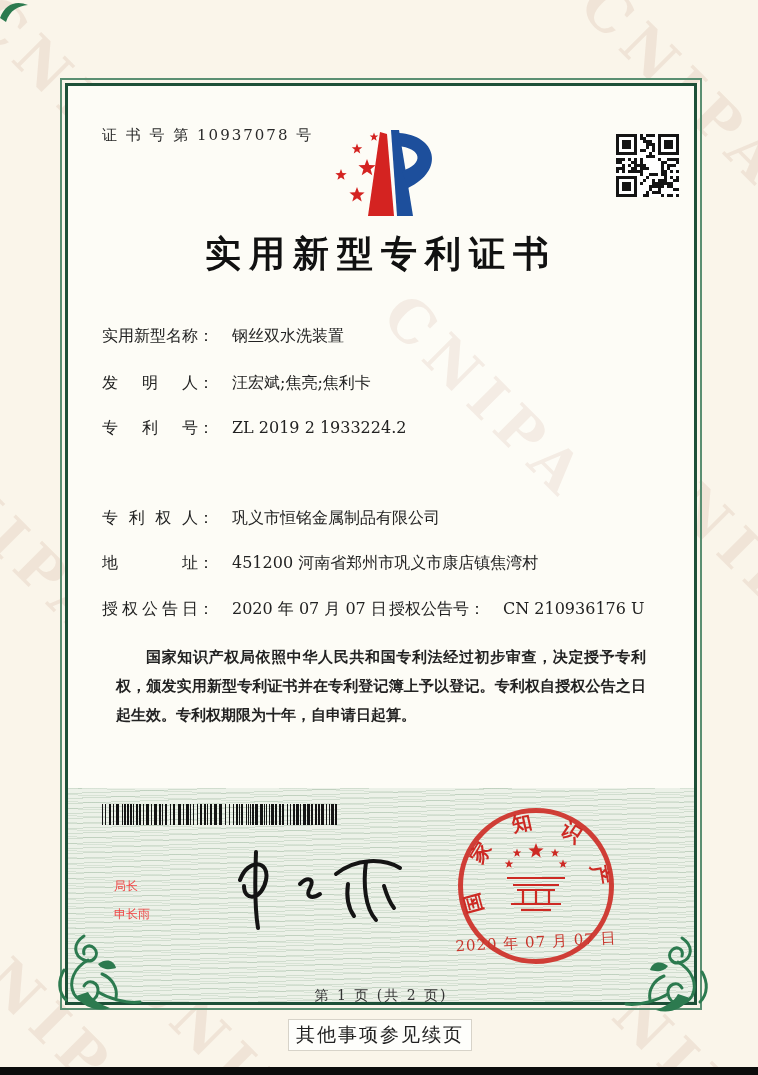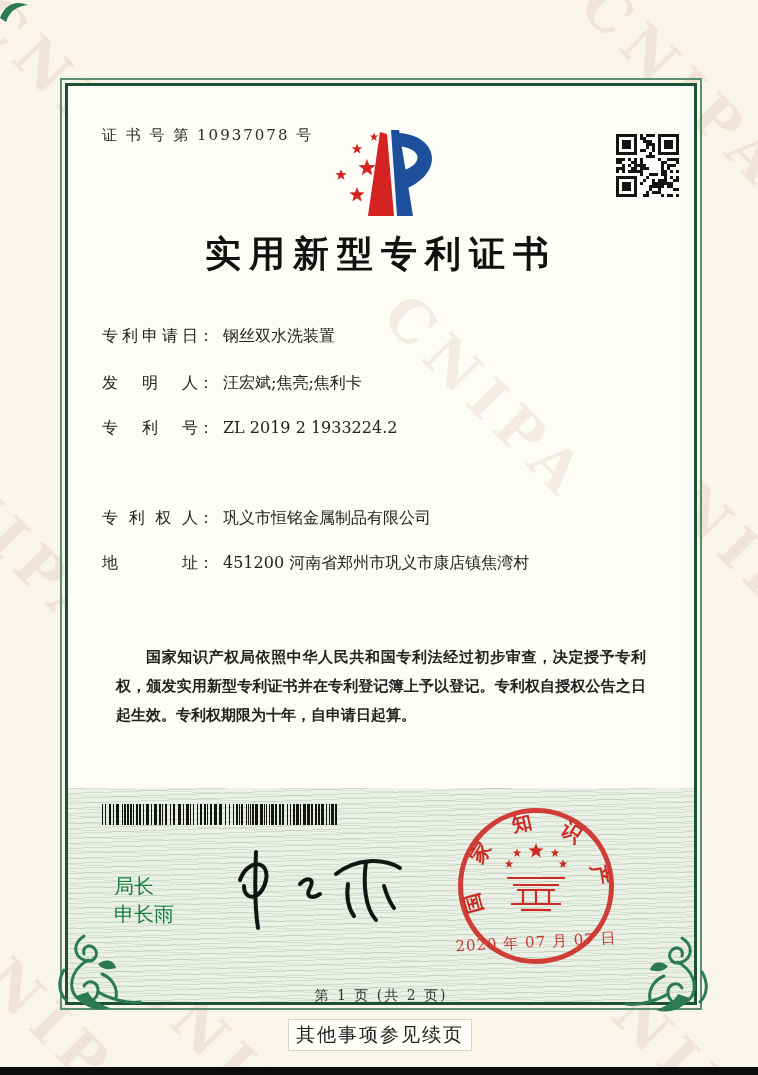--- a/index.html
+++ b/index.html
@@ -52,33 +52,33 @@
   .cert-no{position:absolute;left:34px;top:40px;font-size:15px;letter-spacing:2px;color:#2a2a2a;}
   .qr{position:absolute;left:548px;top:48px;width:63px;height:63px;background:#fff;}
   .logo{position:absolute;left:252px;top:40px;width:132px;height:98px;}
   .title{
     position:absolute;left:0;right:0;top:144px;text-align:center;
     font-size:36px;font-weight:bold;letter-spacing:8px;color:#111;
   }
   
   .row{position:absolute;left:34px;right:30px;font-size:16px;white-space:nowrap;color:#222;}
   .row .lbl{display:inline-block;width:96px;text-align:justify;text-align-last:justify;vertical-align:bottom;}
-  .row .val{margin-left:9px;}
+  .row .val{margin-left:18px;}
   .r0{top:240px}.r1{top:287px}.r2{top:332px}.r3{top:376px}.r4{top:422px}.r5{top:467px}.r6{top:513px}
   .grant-no-pair{position:absolute;left:287px;top:0;}
   
   .body-text{
     position:absolute;left:34px;right:34px;top:543px;
     font-size:15px;line-height:29px;text-align:justify;color:#222;
   }
   .body-text p{margin:14px;text-indent:2em;font-weight:bold;}
   
   .barcode{position:absolute;left:34px;top:718px;width:238px;height:21px;}
   
-  .signer{position:absolute;left:46px;top:786px;font-size:20px;line-height:28px;color:#15803d;}
+  .signer{position:absolute;left:46px;top:786px;font-size:12px;line-height:28px;color:#ef4444;}
   .signature{position:absolute;left:150px;top:760px;width:195px;height:90px;}
   
   .seal{position:absolute;left:390px;top:722px;width:156px;height:156px;z-index:3;}
   .seal-ring{
     position:absolute;left:0;top:0;width:146px;height:146px;
     border:5px solid rgba(205,42,36,0.9);border-radius:50%;
   }
   .seal svg.ringtext{position:absolute;left:0;top:0;}
   .seal-emblem{position:absolute;left:39px;top:30px;}
   .seal-date{
@@ -267,33 +267,39 @@
         <polygon fill="#d42321" points="54.00,6.50 55.11,9.47 58.28,9.61 55.80,11.58 56.65,14.64 54.00,12.89 51.35,14.64 52.20,11.58 49.72,9.61 52.89,9.47"></polygon>
         <polygon fill="#d42321" points="37.00,17.50 38.36,21.13 42.23,21.30 39.20,23.71 40.23,27.45 37.00,25.31 33.77,27.45 34.80,23.71 31.77,21.30 35.64,21.13"></polygon>
         <polygon fill="#d42321" points="47.00,33.00 49.22,38.94 55.56,39.22 50.59,43.17 52.29,49.28 47.00,45.78 41.71,49.28 43.41,43.17 38.44,39.22 44.78,38.94"></polygon>
         <polygon fill="#d42321" points="21.00,43.00 22.48,46.96 26.71,47.15 23.40,49.78 24.53,53.85 21.00,51.52 17.47,53.85 18.60,49.78 15.29,47.15 19.52,46.96"></polygon>
         <polygon fill="#d42321" points="37.00,61.00 38.97,66.28 44.61,66.53 40.20,70.04 41.70,75.47 37.00,72.36 32.30,75.47 33.80,70.04 29.39,66.53 35.03,66.28"></polygon>
       </svg>
 
       <div class="title">实用新型专利证书</div>
 
       <div class="row r0">
-        <span class="lbl">专利申请日</span><span>：</span><span class="val">钢丝双水洗装置</span>
+        <span class="lbl">实用新型名称</span><span>：</span><span class="val">钢丝双水洗装置</span>
       </div>
       <div class="row r1">
         <span class="lbl">发 明 人</span><span>：</span><span class="val">汪宏斌;焦亮;焦利卡</span>
       </div>
       <div class="row r2">
         <span class="lbl">专 利 号</span><span>：</span><span class="val">ZL 2019 2 1933224.2</span>
       </div>
       <div class="row r4">
         <span class="lbl">专 利 权 人</span><span>：</span><span class="val">巩义市恒铭金属制品有限公司</span>
       </div>
       <div class="row r5">
         <span class="lbl">地 址</span><span>：</span><span class="val">451200 河南省郑州市巩义市康店镇焦湾村</span>
+      </div>
+      <div class="row r6">
+        <span class="lbl">授权公告日</span><span>：</span><span class="val">2020 年 07 月 07 日</span>
+        <span class="grant-no-pair">
+          <span>授权公告号</span><span>：</span><span class="val">CN 210936176 U</span>
+        </span>
       </div>
 
       <div class="body-text">
         <p>国家知识产权局依照中华人民共和国专利法经过初步审查，决定授予专利权，颁发实用新型专利证书并在专利登记簿上予以登记。专利权自授权公告之日起生效。专利权期限为十年，自申请日起算。</p>
       </div>
 
       <svg class="barcode" id="barcode" viewBox="0 0 238 21" preserveAspectRatio="none">
           <rect x="0" y="0" width="1" height="21" fill="#141414"></rect>
           <rect x="3" y="0" width="1" height="21" fill="#141414"></rect>
           <rect x="7" y="0" width="2" height="21" fill="#141414"></rect>

